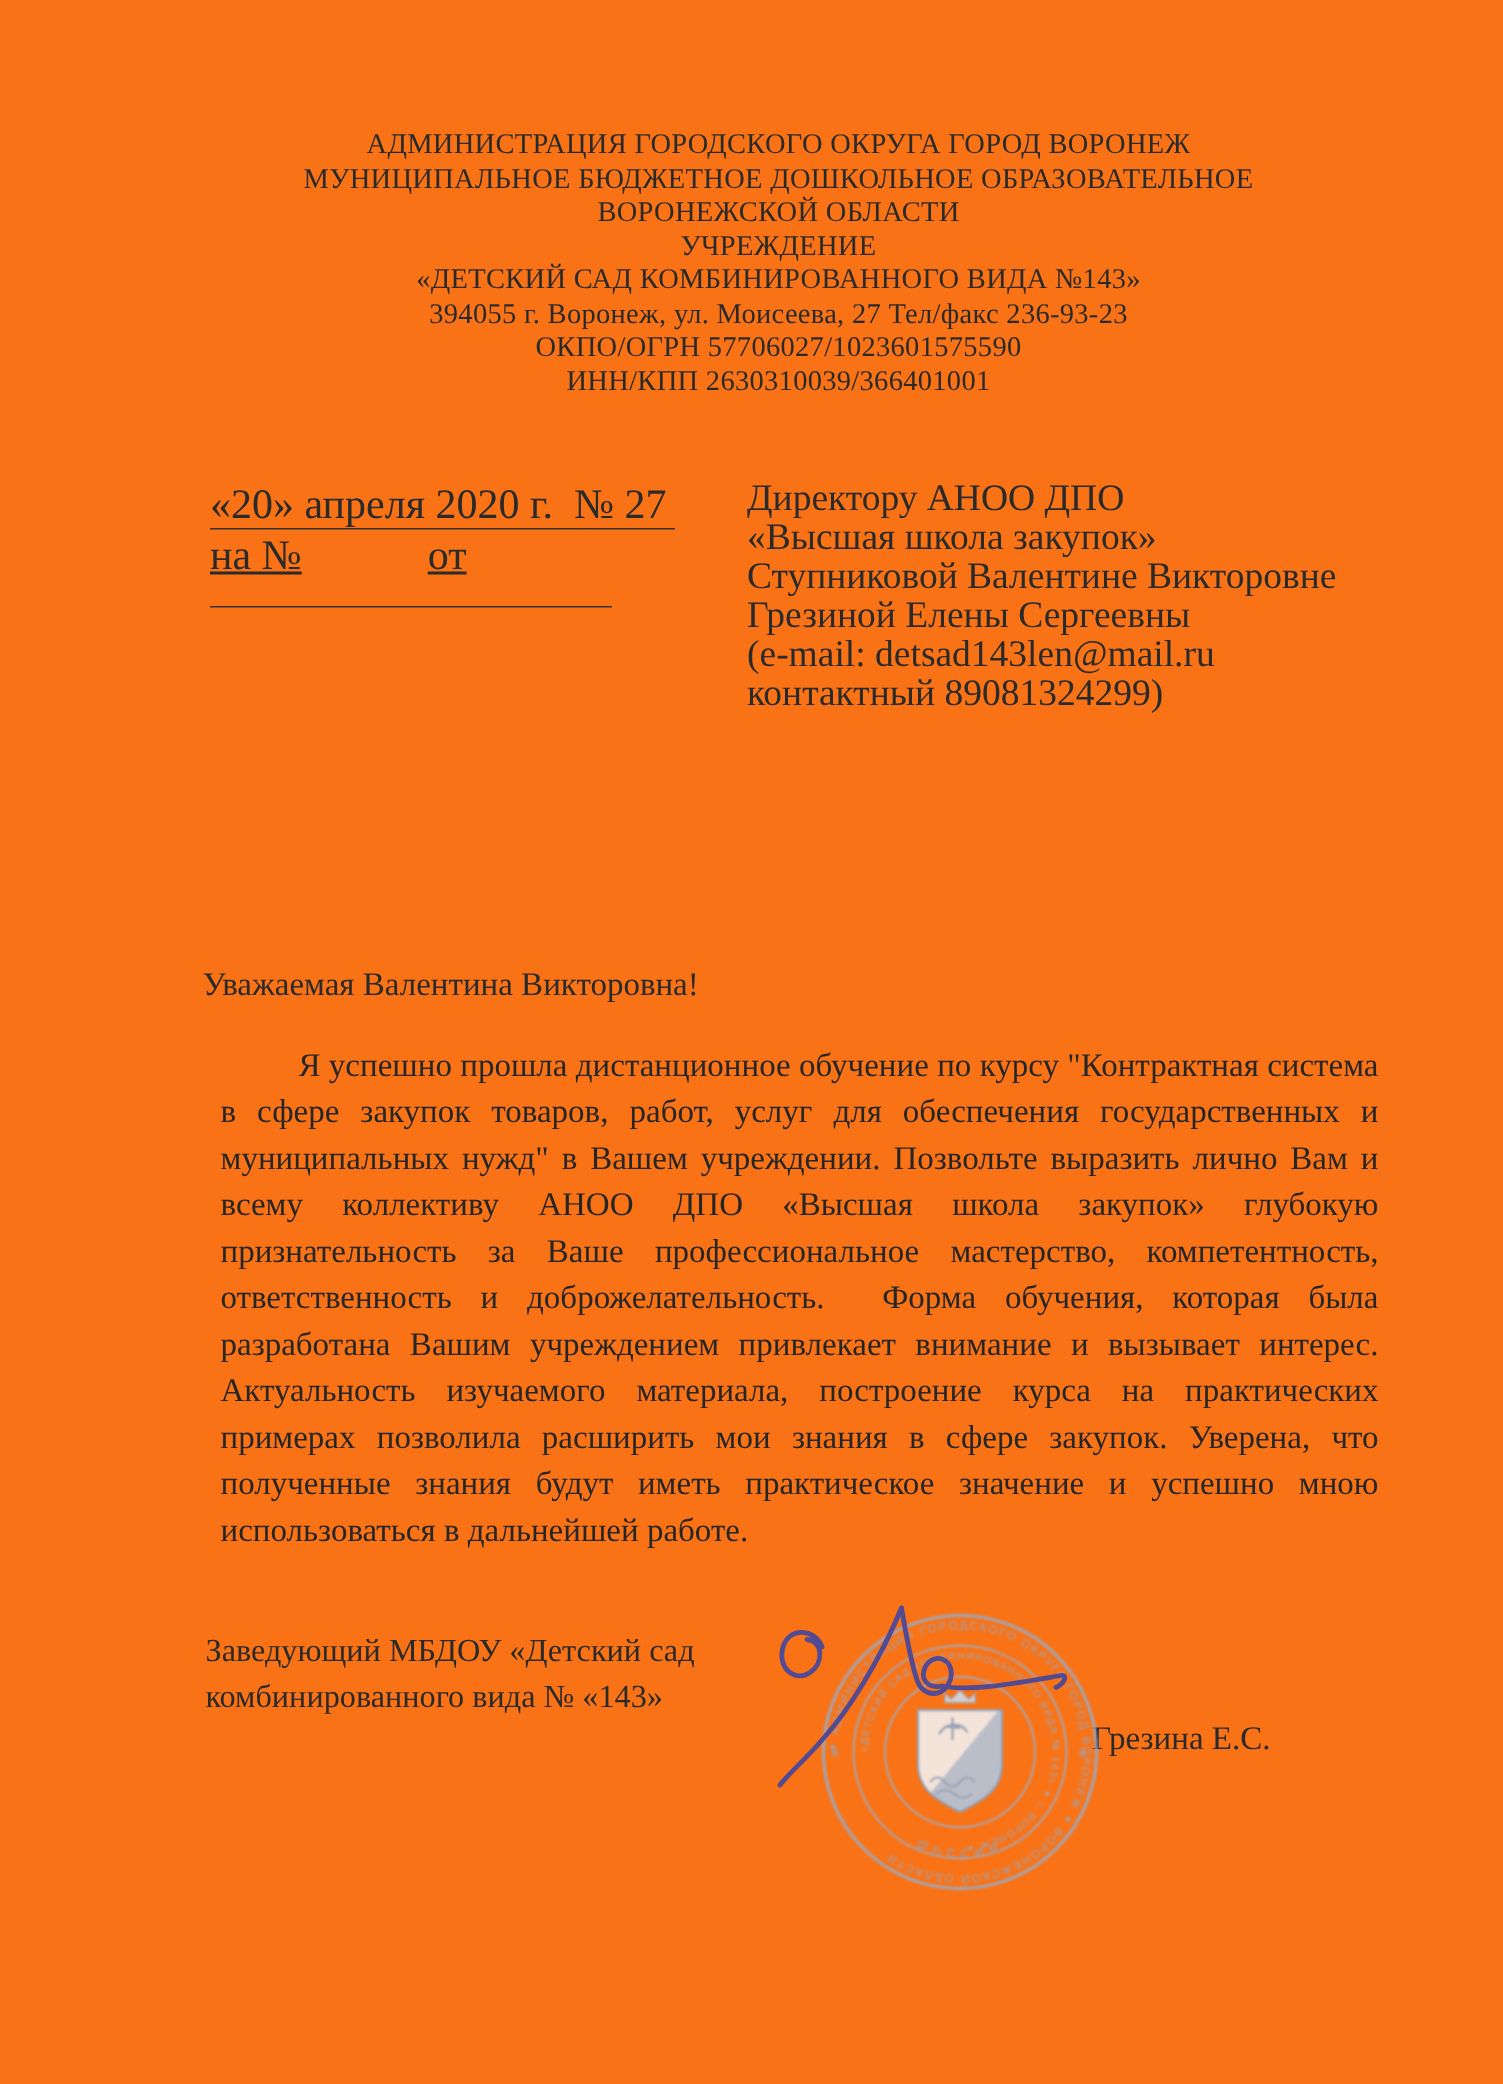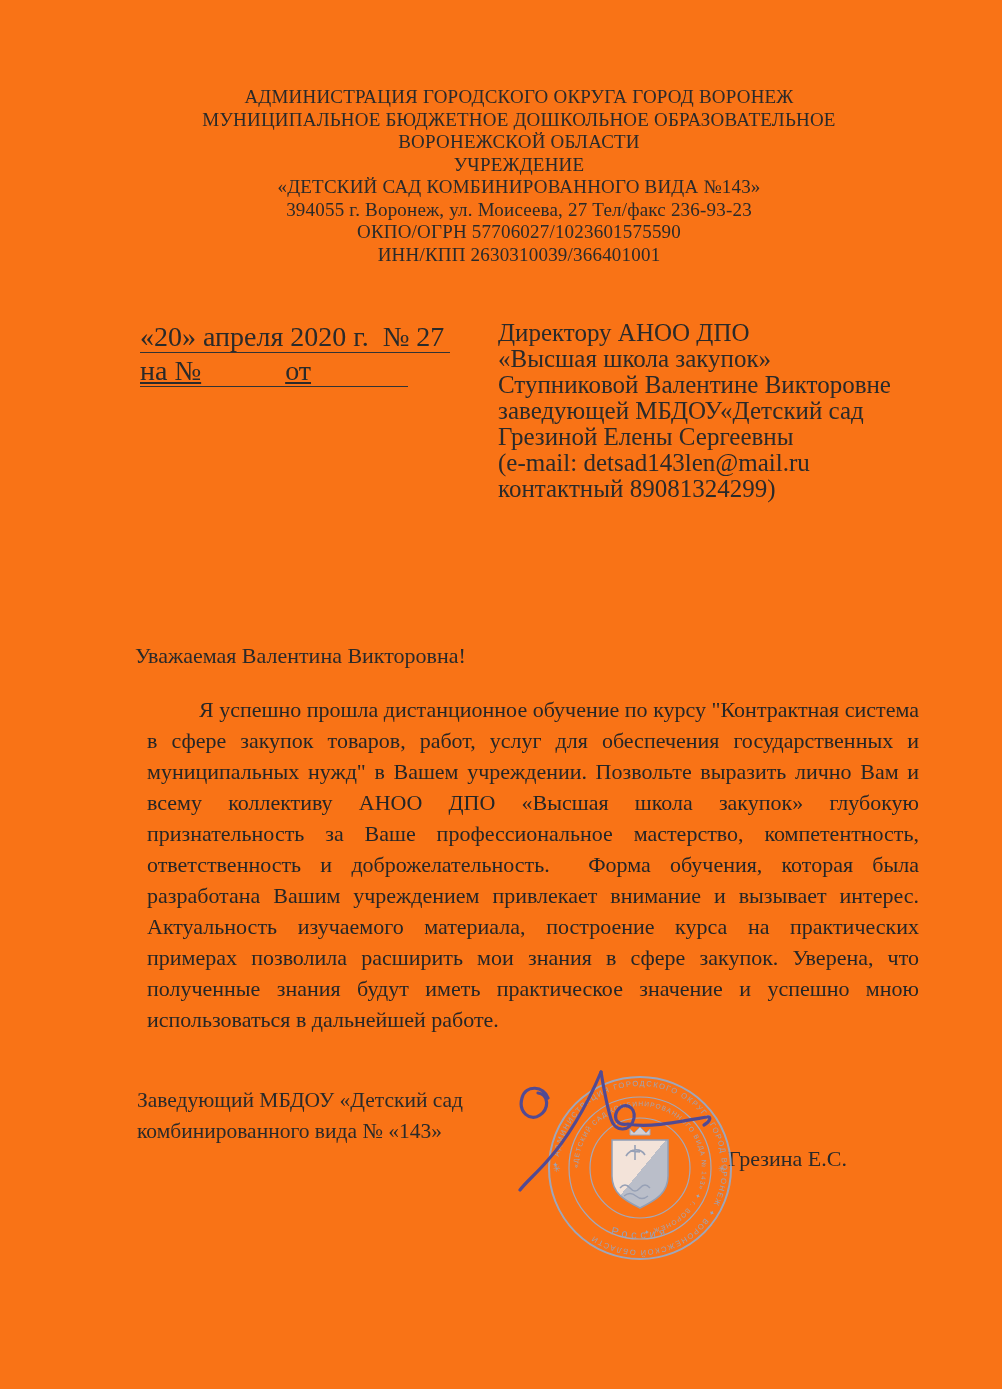--- a/index.html
+++ b/index.html
@@ -27,21 +27,21 @@
     font-size:28px;line-height:29px;color:#2a2a2a;text-decoration:underline;
   }
   .date-line{
     display:inline-block;
     border-bottom:1.6px solid #333;
     padding:0 6px 1px 0;
   }
   .reply-line{
     display:flex;align-items:flex-start;
     border-bottom:1.6px solid #333;
-    width:268px;padding-bottom:1px;margin-top:3px;
+    width:268px;padding-bottom:19px;margin-top:3px;
   }
   .blank1{display:inline-block;width:84px;}
   .blank2{display:inline-block;flex:1;}
   .recipient{
     position:absolute;left:470px;top:320px;
     font-size:25px;line-height:26px;color:#2a2a2a;margin-left:28px;
   }
   
   .salutation{
     position:absolute;left:135px;top:643px;width:772px;
@@ -89,21 +89,20 @@
       <span class="blank1"></span>
       <span>от</span>
       <span class="blank2"></span>
     </div>
   </div>
 
   <div class="recipient">
     <div>Директору АНОО ДПО</div>
     <div>«Высшая школа закупок»</div>
     <div>Ступниковой Валентине Викторовне</div>
-    <div>заведующей МБДОУ«Детский сад</div>
     <div>Грезиной Елены Сергеевны</div>
     <div>(e-mail: detsad143len@mail.ru</div>
     <div>контактный 89081324299)</div>
   </div>
 
   <div class="salutation">Уважаемая Валентина Викторовна!</div>
 
   <p class="body-par">Я успешно прошла дистанционное обучение по курсу "Контрактная система в сфере закупок товаров, работ, услуг для обеспечения государственных и муниципальных нужд" в Вашем учреждении. Позвольте выразить лично Вам и всему коллективу АНОО ДПО «Высшая школа закупок» глубокую признательность за Ваше профессиональное мастерство, компетентность, ответственность и доброжелательность.&nbsp; Форма обучения, которая была разработана Вашим учреждением привлекает внимание и вызывает интерес. Актуальность изучаемого материала, построение курса на практических примерах позволила расширить мои знания в сфере закупок. Уверена, что полученные знания будут иметь практическое значение и успешно мною использоваться в дальнейшей работе.</p>
 
   <div class="sign-title">

